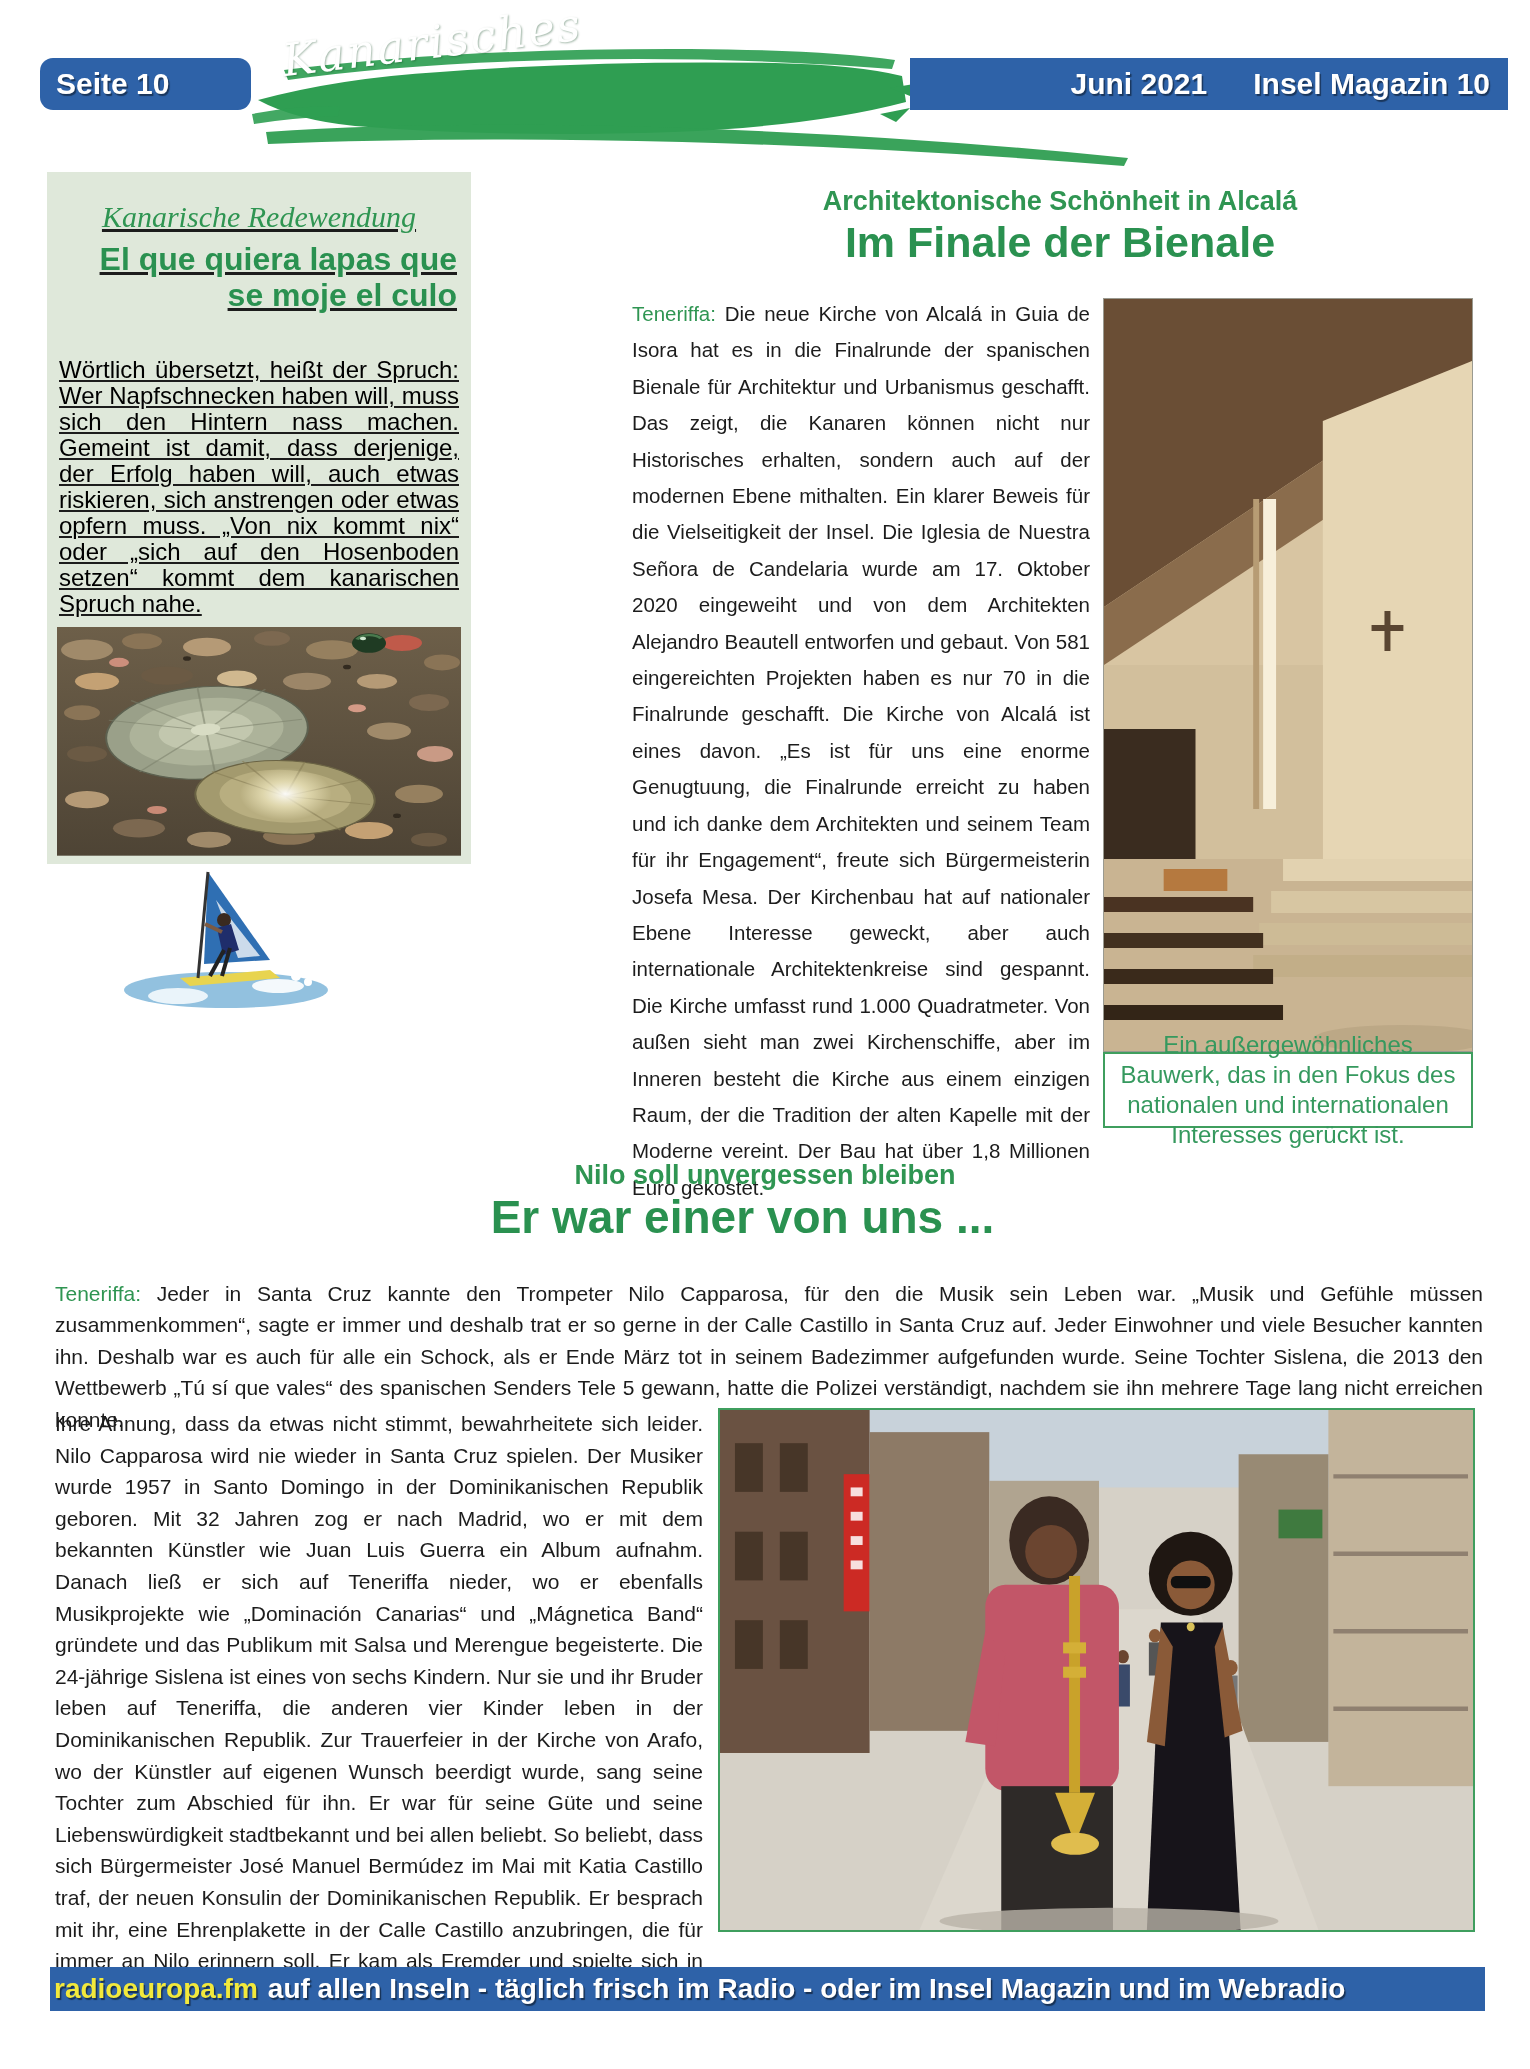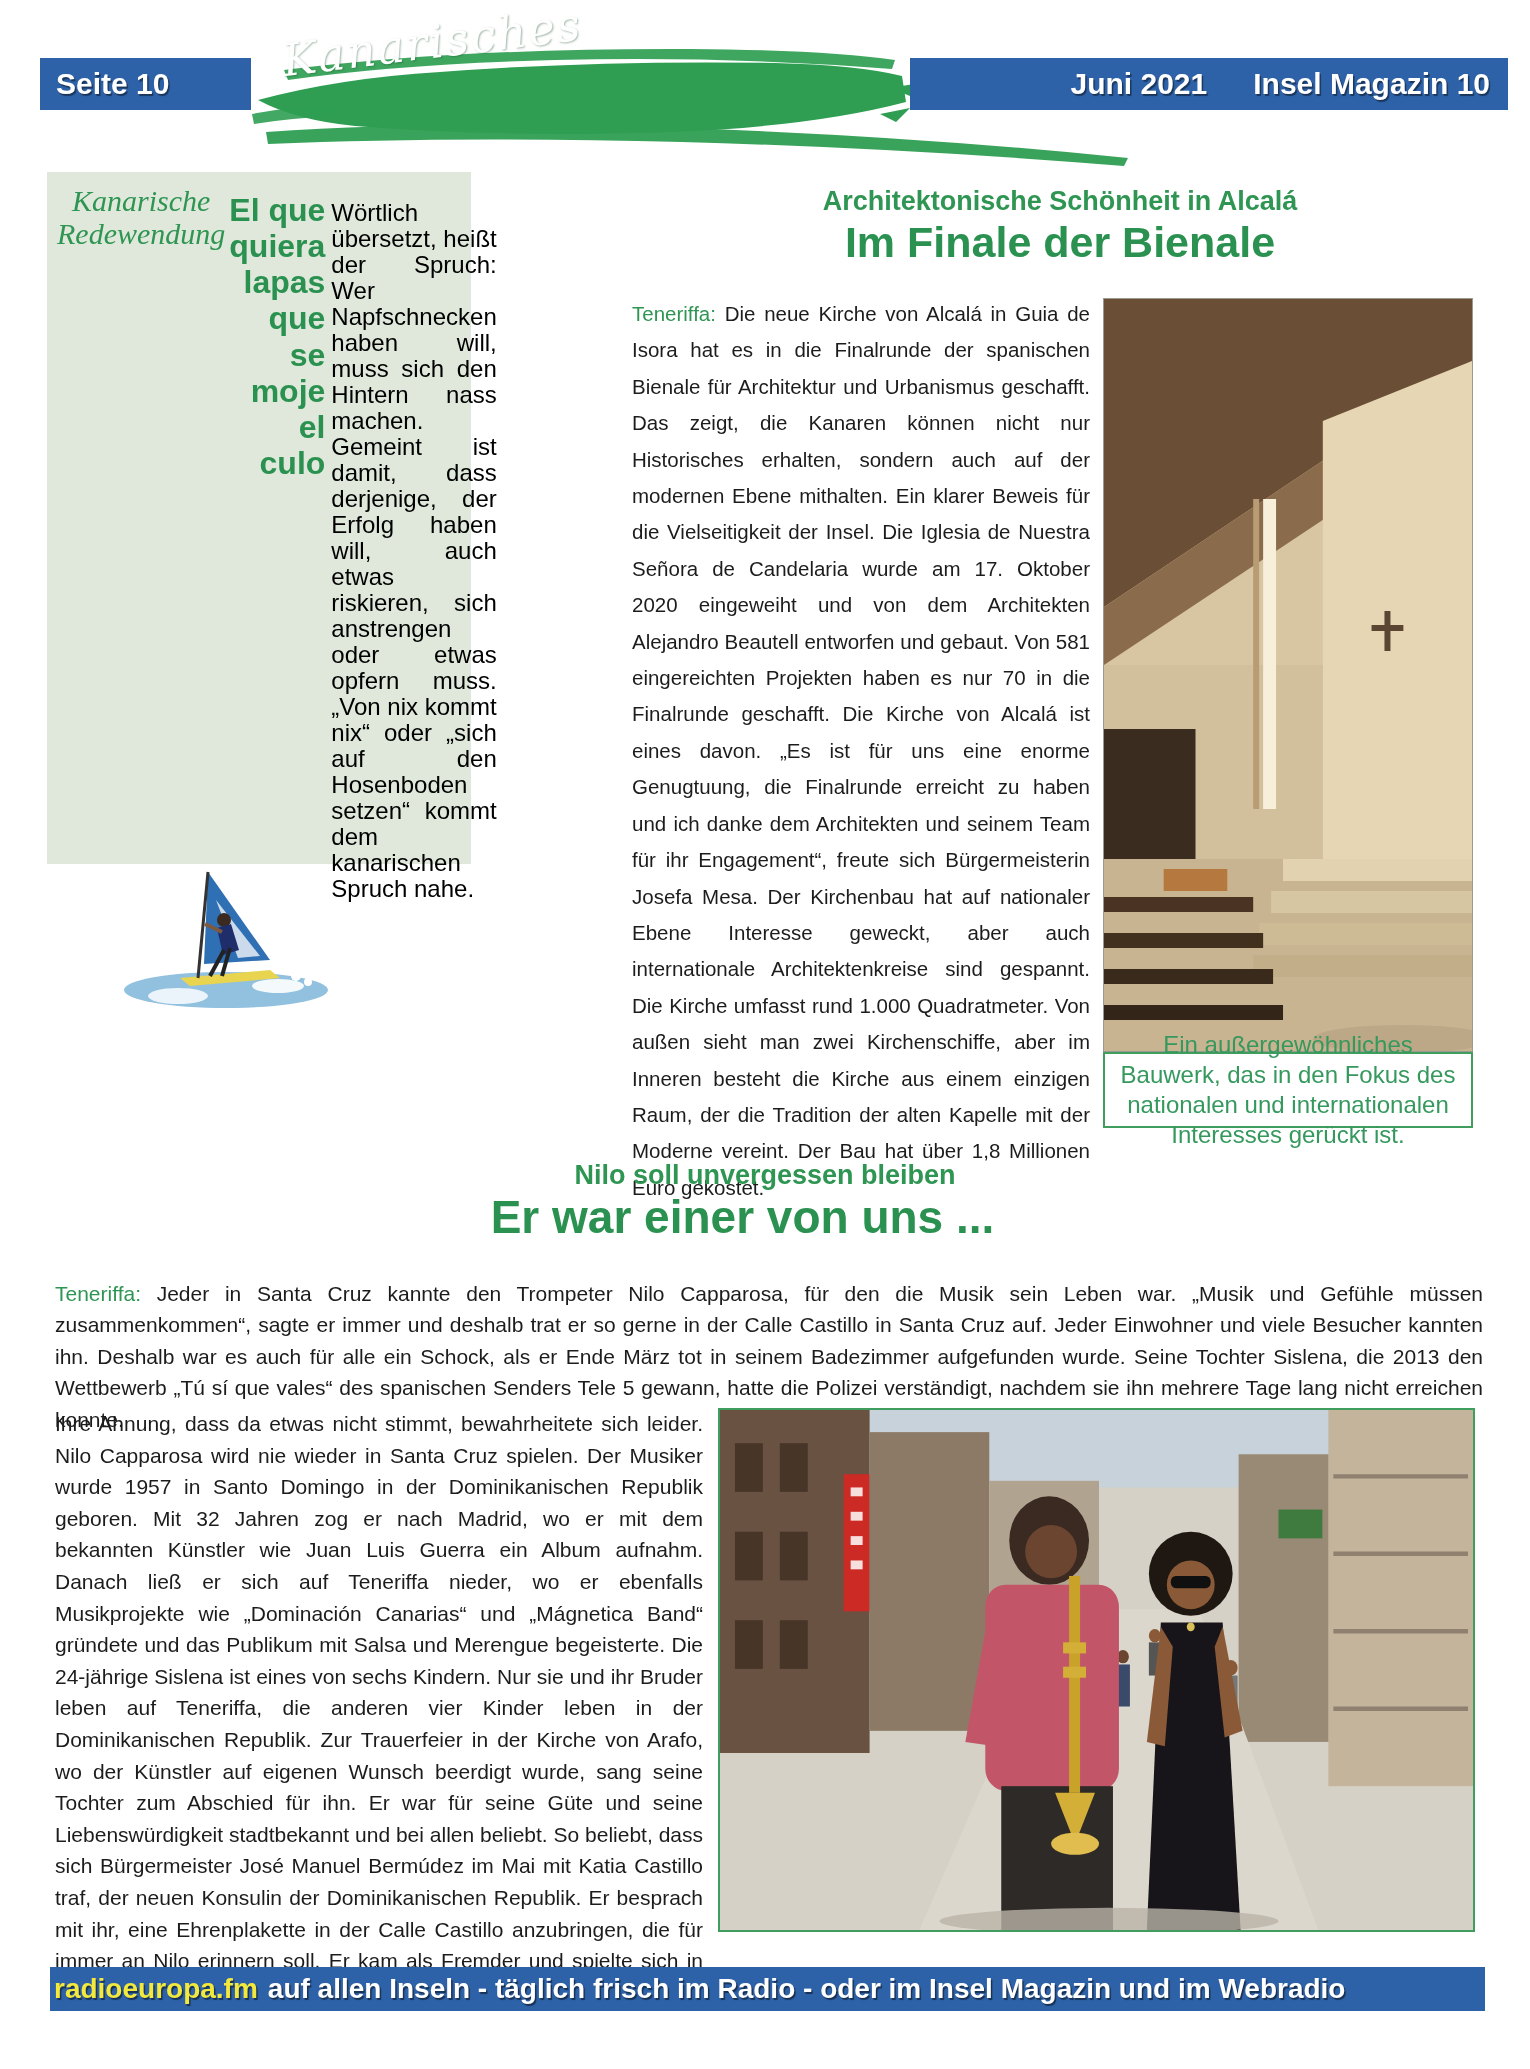--- a/index.html
+++ b/index.html
@@ -6,33 +6,33 @@
   body{
     width:1530px;height:2069px;position:relative;background:#ffffff;
     font-family:"Liberation Sans",sans-serif;color:#1c1c1c;overflow:hidden;
   }
   .abs{position:absolute;}
   .bluebar{
     background:#2e62a8;color:#fff;font-weight:bold;font-size:30px;
     display:flex;align-items:center;text-shadow:1.5px 1.5px 1px rgba(0,0,0,.45);
   }
   
-  #hdr-left{left:40px;top:58px;width:195px;height:52px;padding-left:16px;}
+  #hdr-left{left:40px;top:58px;width:195px;height:52px;padding-left:16px;border-radius:13px;}
   #hdr-right{left:910px;top:58px;width:580px;height:52px;justify-content:flex-end;padding-right:18px;gap:46px;}
   #ribbon{left:250px;top:36px;width:665px;height:112px;}
   #ribbon-label{
     left:232px;top:16px;width:400px;text-align:center;color:#fff;
     font-family:"DejaVu Serif",serif;font-style:italic;font-size:45px;
     transform:rotate(-7deg);letter-spacing:2px;text-shadow:1px 1px 2px rgba(0,60,20,.35);
   }
   #streak{left:262px;top:118px;width:870px;height:52px;}
   
   #idiom-box{
     left:47px;top:172px;width:424px;height:692px;background:#dfe8da;
-    display:flex;flex-direction:row;box-sizing:border-box;padding:12px 10px 8px;
+    display:flex;flex-direction:column;box-sizing:border-box;padding:28px 10px 8px;text-decoration:underline;
   }
   #idiom-kicker{
     font-family:"Liberation Serif",serif;font-style:italic;color:#2f9552;
     font-size:30px;text-align:center;line-height:1.1;
   }
   #idiom-headline{
     color:#2a9150;font-weight:bold;font-size:32px;line-height:1.13;
     text-align:right;margin:8px 4px 28px;
   }
   #idiom-body{font-size:24px;line-height:26px;text-align:justify;margin:16px 2px 10px;color:#000000;}

